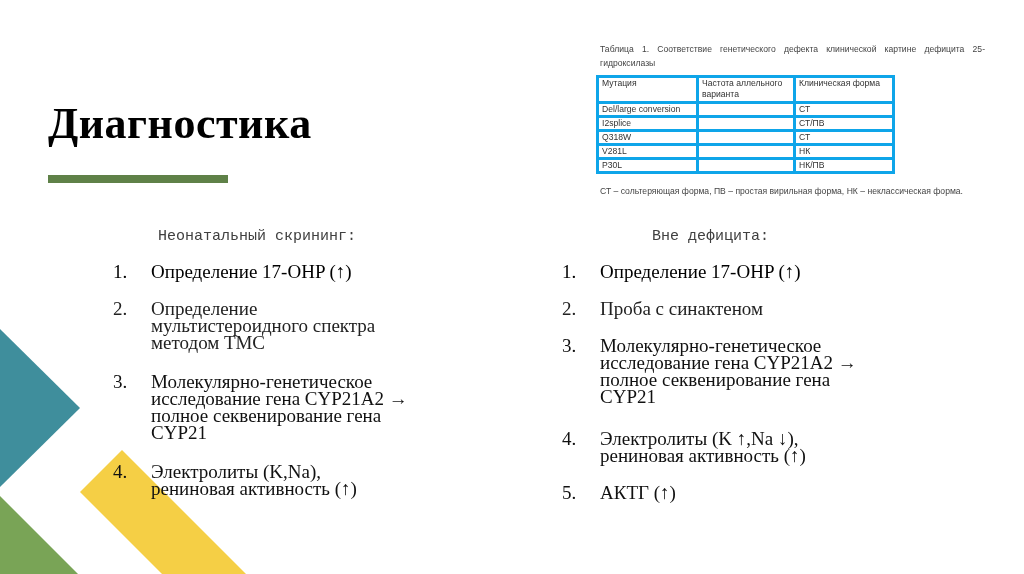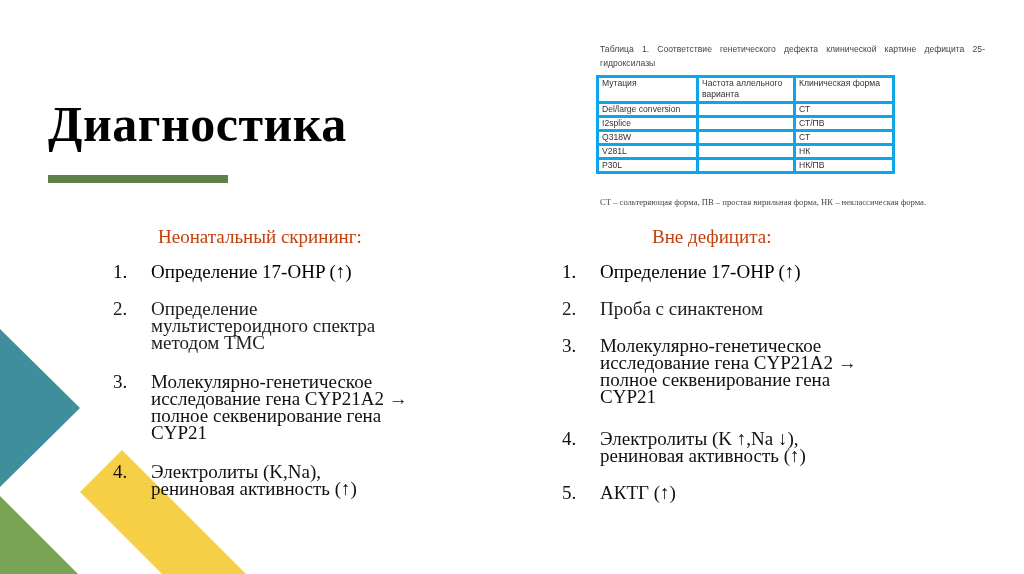--- a/index.html
+++ b/index.html
@@ -1,29 +1,29 @@
 <!DOCTYPE html>
 <html><head>
 <meta charset="utf-8">
 <style>
   html,body{margin:0;padding:0;}
   body{width:1024px;height:574px;position:relative;overflow:hidden;background:#ffffff;font-family:"Liberation Serif","DejaVu Serif",serif;color:#000;}
   .deco{position:absolute;left:0;top:0;}
-  .title{position:absolute;left:48px;top:96px;font-family:"Liberation Serif",serif;font-weight:bold;font-size:50px;line-height:56px;color:#000;letter-spacing:0.5px;}
+  .title{position:absolute;left:48px;top:96px;font-family:"Liberation Serif",serif;font-weight:bold;font-size:44px;line-height:56px;color:#000;letter-spacing:0.5px;}
   .title-bar{position:absolute;left:48px;top:175px;width:180px;height:8px;background:#5f8148;}
-  .col-head{position:absolute;font-size:19px;color:#c2410c;line-height:22px;white-space:nowrap;}
+  .col-head{position:absolute;font-size:15px;color:#404040;line-height:22px;white-space:nowrap;font-family:Liberation Mono, monospace;}
   ol.list{position:absolute;margin:0;padding:0;list-style:none;}
   ol.list li{position:relative;font-size:19px;line-height:17px;padding-left:38px;}
   ol.list li .num{position:absolute;left:0;top:0;}
   ol.list li .txt{display:block;}
   .tcap{position:absolute;left:600px;top:42px;width:385px;font-family:"Liberation Sans",sans-serif;font-size:8.6px;line-height:14px;color:#444;text-align:justify;}
   table.t{position:absolute;left:596px;top:75px;border-collapse:collapse;font-family:"Liberation Sans",sans-serif;font-size:8.6px;color:#333;}
   table.t td{border:3px solid #0ea5e9;padding:0 3px;height:11px;line-height:11px;vertical-align:top;}
   table.t tr.hdr td{height:23px;}
-  .tnote{position:absolute;left:600px;top:186px;font-family:Liberation Serif, serif;font-size:8.6px;color:#444;white-space:nowrap;margin-top:11px;}
+  .tnote{position:absolute;left:600px;top:186px;font-family:Liberation Sans, sans-serif;font-size:8.6px;color:#444;white-space:nowrap;}
 </style>
 </head>
 <body>
 
 <svg class="deco" width="1024" height="574" viewBox="0 0 1024 574">
   <polygon points="0,329 80,408 0,487" fill="#3f8e9c"></polygon>
   <polygon points="0,496 78,574 0,574" fill="#79a456"></polygon>
   <polygon points="122,450 246,574 162,574 80,492" fill="#f5cf45"></polygon>
 </svg>
 

